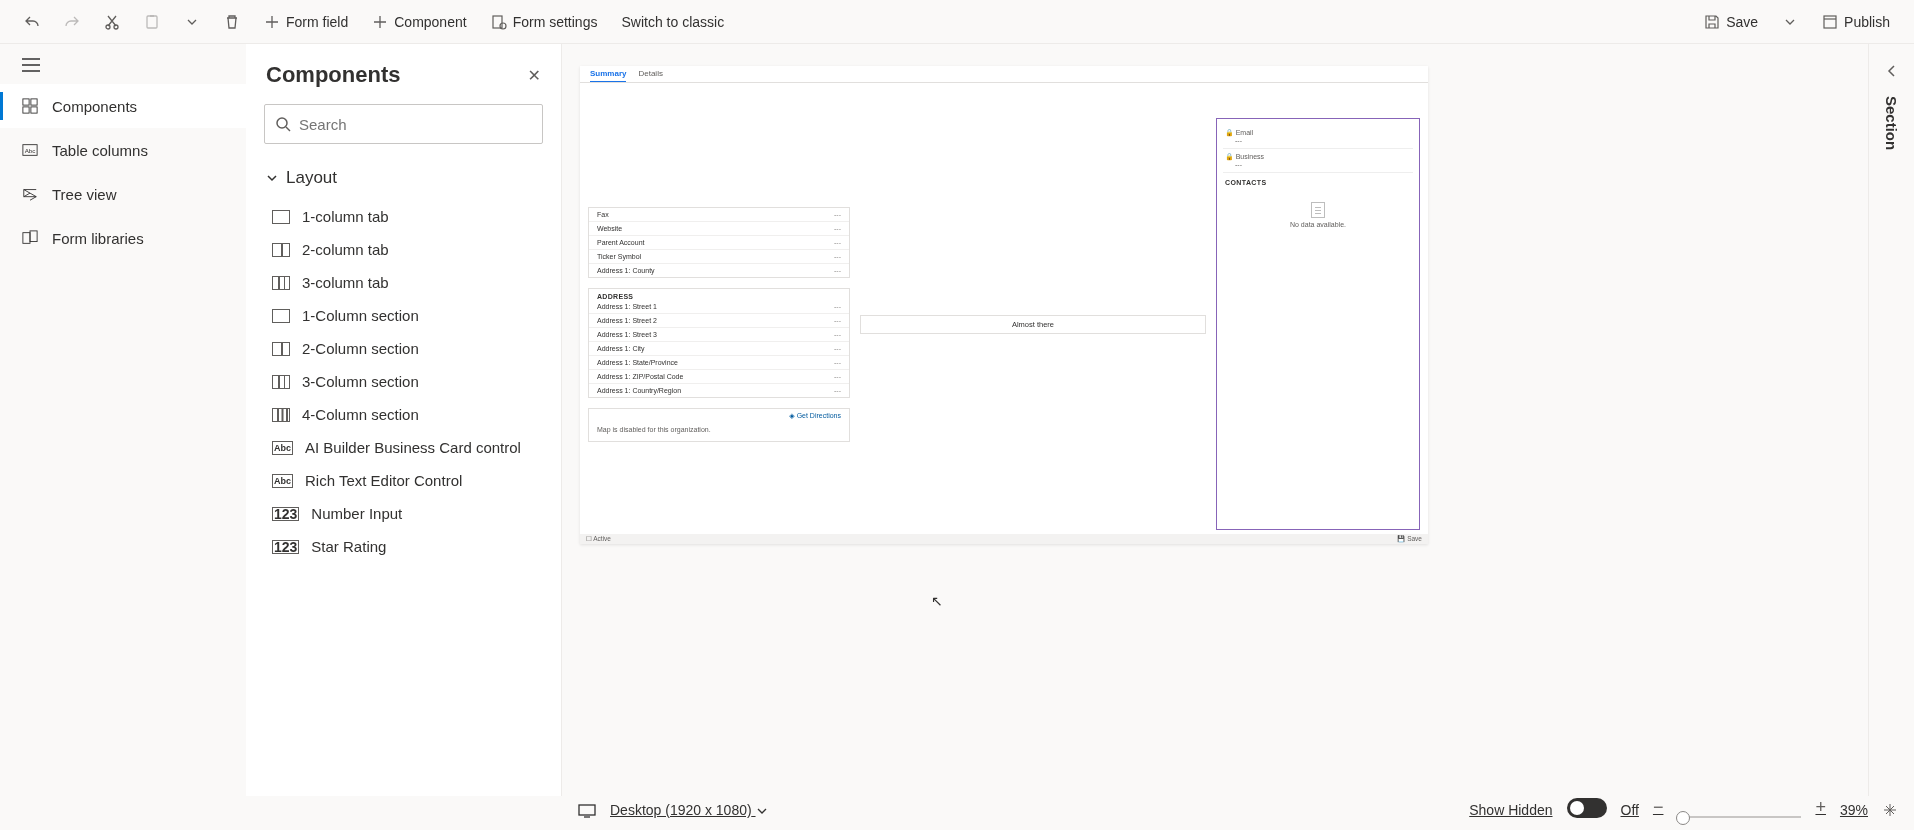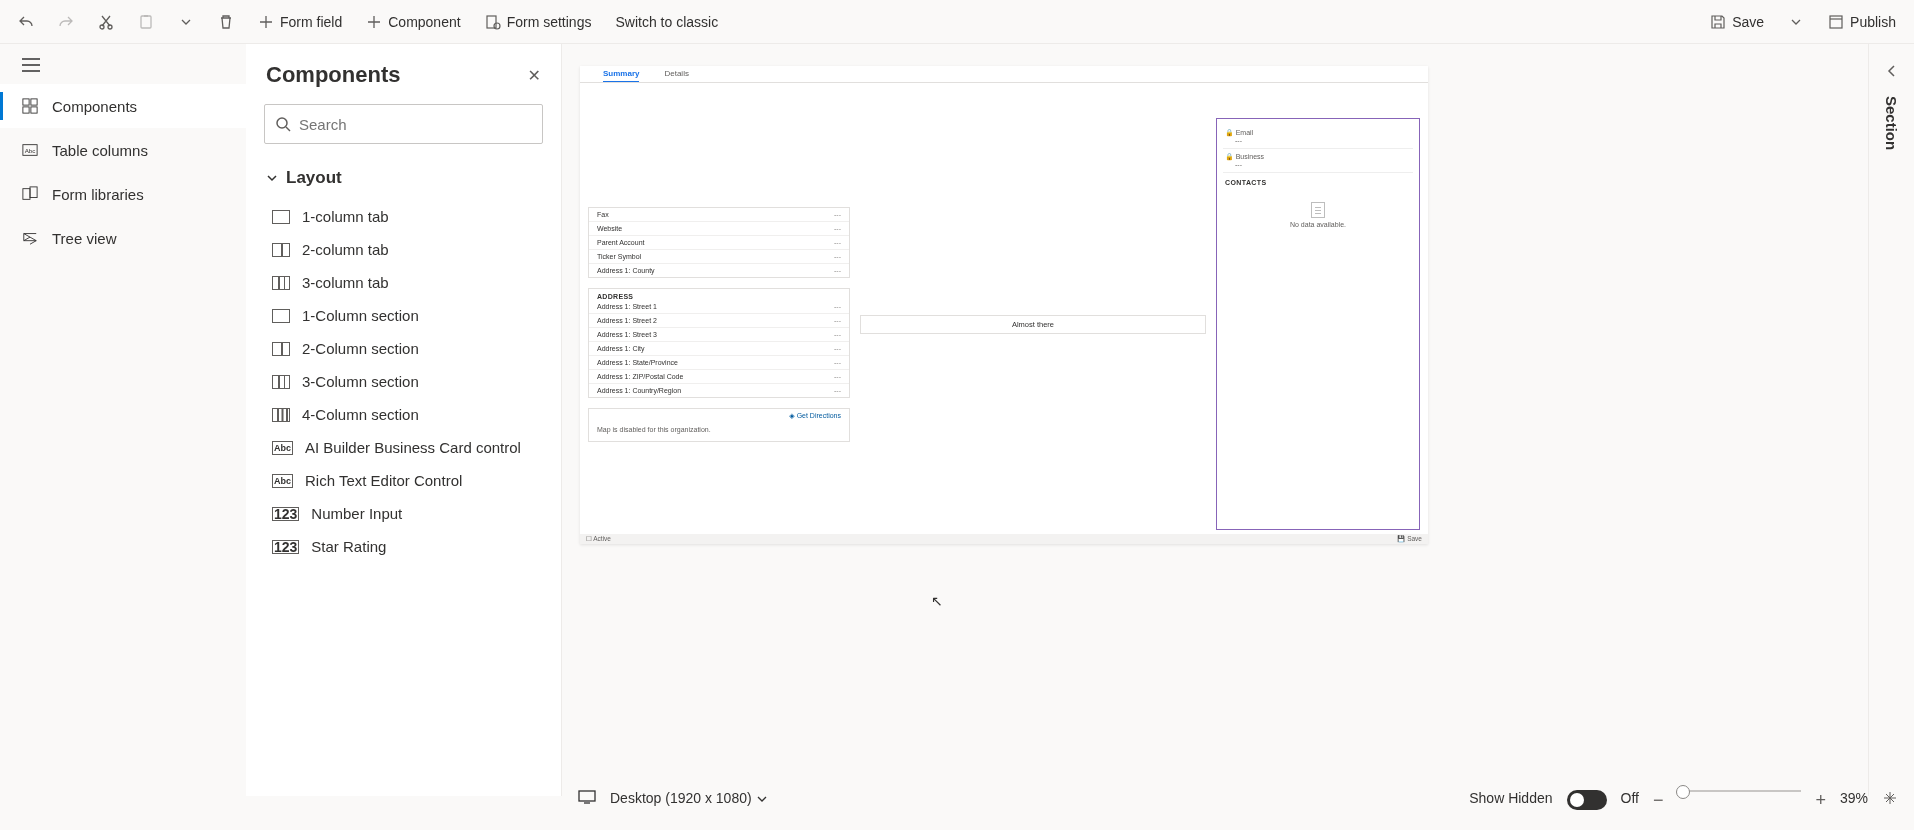--- a/index.html
+++ b/index.html
@@ -1,56 +1,56 @@
 <!DOCTYPE html>
 <html><head>
 <meta charset="utf-8">
 <style>
 * { margin:0; padding:0; box-sizing:border-box; font-family:"Segoe UI",Arial,sans-serif; }
 html,body { width:1914px; height:830px; overflow:hidden; background:#faf9f8; color:#323130; }
-.toolbar { height:44px; display:flex; align-items:center; padding:0 8px; gap:4px; border-bottom:1px solid #edebe9; }
+.toolbar { height:44px; display:flex; align-items:center; padding:0 14px; gap:4px; border-bottom:1px solid #edebe9; }
 .tb-btn { display:flex; align-items:center; gap:6px; padding:6px 10px; font-size:14px; color:#323130; cursor:pointer; border-radius:2px; }
 .tb-icon { width:16px; height:16px; display:inline-flex; align-items:center; justify-content:center; }
 .tb-sep { flex:1; }
 .leftnav { position:absolute; left:0; top:44px; width:246px; bottom:0; padding-top:14px; }
 .hamburger { padding:0 22px 12px; }
 .nav-item { display:flex; align-items:center; gap:14px; height:44px; padding:0 22px; font-size:15px; cursor:pointer; position:relative; }
 .nav-item.active { background:#fff; }
 .nav-item.active::before { content:""; position:absolute; left:0; top:8px; bottom:8px; width:3px; background:#0078d4; }
 .panel { position:absolute; left:246px; top:44px; width:316px; bottom:34px; background:#fff; border-right:1px solid #edebe9; display:flex; flex-direction:column; }
 .panel-head { display:flex; align-items:center; justify-content:space-between; padding:18px 20px 10px; }
 .panel-title { font-size:22px; font-weight:600; }
 .closex { font-size:16px; cursor:pointer; color:#605e5c; }
 .search { margin:6px 18px 12px; height:40px; border:1px solid #c8c6c4; border-radius:2px; display:flex; align-items:center; gap:8px; padding:0 10px; }
 .search input { border:none; outline:none; flex:1; font-size:15px; background:transparent; }
 .scroll { flex:1; overflow-y:auto; padding:0 8px 16px 14px; position:relative; }
 .scroll::-webkit-scrollbar { width:14px; }
 .scroll::-webkit-scrollbar-thumb { background:#c8c6c4; border-radius:7px; }
 .scroll::-webkit-scrollbar-track { background:#f3f2f1; }
-.group-head { display:flex; align-items:center; gap:8px; padding:12px 6px; font-size:17px; font-weight:700; cursor:pointer; }
+.group-head { display:flex; align-items:center; gap:8px; padding:12px 6px; font-size:17px; font-weight:400; cursor:pointer; }
 .comp-item { display:flex; align-items:center; gap:12px; padding:8px 8px 8px 12px; font-size:15px; cursor:pointer; border-radius:2px; }
 .comp-ico { width:18px; height:14px; display:inline-block; border:1.5px solid #605e5c; position:relative; }
 .ci-1col {}
 .ci-2col::after{content:"";position:absolute;left:50%;top:0;bottom:0;width:1.5px;background:#605e5c;}
 .ci-3col::before{content:"";position:absolute;left:33%;top:0;bottom:0;width:1.5px;background:#605e5c;}
 .ci-3col::after{content:"";position:absolute;left:66%;top:0;bottom:0;width:1.5px;background:#605e5c;}
 .ci-4col::before{content:"";position:absolute;left:25%;top:0;bottom:0;width:1.5px;background:#605e5c;box-shadow:4.5px 0 0 #605e5c,9px 0 0 #605e5c;}
 .ci-abc { font-size:9px; line-height:12px; text-align:center; font-weight:600; border:1.5px solid #605e5c; padding:0 1px;}
 .ci-123 { font-size:14px; line-height:12px; text-align:center; font-weight:600; border:1.5px solid #605e5c; padding:0 1px;}
 .canvas-area { position:absolute; left:562px; right:46px; top:44px; bottom:34px; overflow:hidden; }
 .canvas-inner { position:absolute; left:18px; top:22px; width:848px; height:478px; transform-origin:top left; background:#fff; box-shadow:0 1px 3px rgba(0,0,0,.1); }
 
 .fh { padding:6px 10px 2px; }
 .fh-title { font-size:9px; font-weight:600; }
 .fh-sub { font-size:7px; color:#605e5c; }
 .fh-right { position:absolute; right:52px; top:4px; display:flex; gap:14px; font-size:6px; color:#605e5c; }
 .fh-right span{ text-align:center;}
 .fh-name{ position:absolute; right:8px; top:6px; width:34px; height:10px; background:linear-gradient(90deg,#6fb1ff,#4a90e2); border-radius:2px; filter:blur(1px);}
 .tabs { display:flex; gap:12px; padding:0 10px; font-size:8px; border-bottom:1px solid #e1dfdd;}
-.tabs .t { padding:3px 0; cursor:pointer; color:#605e5c;margin-left:13px;}
+.tabs .t { padding:3px 0; cursor:pointer; color:#605e5c;}
 .tabs .t.active { color:#1a73e8; border-bottom:1.5px solid #1a73e8; font-weight:600;}
 .body-grid { position:absolute; top:52px; left:8px; right:8px; bottom:14px; display:flex; gap:10px; }
 .col { display:flex; flex-direction:column; gap:10px;justify-content:center; }
 .colA{ width:262px;} .colB{ flex:1;} .colC{ width:204px;}
 .card { border:1px solid #e1dfdd; background:#fff; }
 .row { display:flex; justify-content:space-between; padding:3px 8px; font-size:7px; border-bottom:1px solid #f0efee;}
 .row:last-child{border-bottom:none;}
 .row .lab{ color:#323130;} .row .val{ color:#8a8886;}
 .sec-title { font-size:7px; font-weight:600; padding:4px 8px 0; letter-spacing:.3px;}
 .almost { background:#fff; padding:4px; text-align:center; font-size:7.5px; color:#323130; border:1px solid #e1dfdd;}
@@ -58,21 +58,21 @@
 .sc-row{ font-size:7px; padding:4px 2px; border-bottom:1px solid #eee; color:#605e5c;}
 .contacts-h{ font-size:7px; font-weight:600; letter-spacing:.4px; padding:6px 2px 2px;}
 .nodata{ text-align:center; font-size:7px; color:#605e5c; padding:14px 0;}
 .nodata-ico{ display:block; margin:0 auto 3px; width:14px; height:16px; border:1px solid #bdbdbd; position:relative;}
 .nodata-ico::after{content:"";position:absolute;left:3px;right:3px;top:4px;height:1px;background:#bdbdbd;box-shadow:0 3px 0 #bdbdbd,0 6px 0 #bdbdbd;}
 .getdir{ text-align:right; font-size:7px; color:#005a9e; padding:3px 8px;}
 .mapdis{ font-size:7px; color:#605e5c; padding:3px 8px 8px;}
 .footbar{ position:absolute; left:0; right:0; bottom:0; height:10px; background:#f3f2f1; display:flex; justify-content:space-between; align-items:center; padding:0 6px; font-size:6.5px; color:#605e5c;}
 .rightrail { position:absolute; right:0; top:44px; width:46px; bottom:34px; border-left:1px solid #edebe9; display:flex; flex-direction:column; align-items:center; padding-top:20px; gap:18px;}
 .rr-text { writing-mode:vertical-rl; font-size:15px; font-weight:600; }
-.status { position:absolute; left:562px; right:0; bottom:6px; height:34px; display:flex; align-items:flex-start; padding:0 16px; gap:14px; font-size:14px; color:#323130;}
+.status { position:absolute; left:562px; right:0; bottom:12px; height:34px; display:flex; align-items:flex-end; padding:0 16px; gap:14px; font-size:14px; color:#323130;text-decoration:underline;}
 .status .sp{flex:1;}
 .toggle { width:40px; height:20px; border-radius:10px; background:#323130; position:relative;}
 .toggle::after{content:"";position:absolute;left:3px;top:3px;width:14px;height:14px;border-radius:50%;background:#fff;}
 .slider { width:124px; height:2px; background:#c8c6c4; position:relative;}
 .slider::after{content:"";position:absolute;left:-1px;top:-5px;width:12px;height:12px;border-radius:50%;background:#fff;border:1px solid #8a8886;}
 .sm{ font-size:18px; color:#605e5c; cursor:pointer;}
 .cursor{ position:absolute; left:931px; top:593px; font-size:14px; pointer-events:none;}
 svg{display:block;}
 </style>
 </head>
@@ -201,33 +201,33 @@
         <svg width="18" height="14" viewBox="0 0 18 14">
           <rect x="1" y="1" width="16" height="12" fill="none" stroke="#323130"></rect>
           <text x="9" y="10" font-size="7" text-anchor="middle" fill="#323130">Abc</text>
         </svg>
       </span>
       <span>Table columns</span>
     </div>
   <div class="nav-item">
       <span class="tb-icon">
         <svg width="18" height="18" viewBox="0 0 18 18">
+          <path d="M2 4l7 4-7 4zM2 4l14 0M2 12l14 0M9 8l7 4-7 4" fill="none" stroke="#323130" stroke-width="1"></path>
+        </svg>
+      </span>
+      <span>Tree view</span>
+    </div>
+  <div class="nav-item">
+      <span class="tb-icon">
+        <svg width="18" height="18" viewBox="0 0 18 18">
           <rect x="1" y="3" width="8" height="12" fill="none" stroke="#323130"></rect>
           <rect x="9" y="1" width="8" height="12" fill="none" stroke="#323130"></rect>
         </svg>
       </span>
       <span>Form libraries</span>
-    </div>
-  <div class="nav-item">
-      <span class="tb-icon">
-        <svg width="18" height="18" viewBox="0 0 18 18">
-          <path d="M2 4l7 4-7 4zM2 4l14 0M2 12l14 0M9 8l7 4-7 4" fill="none" stroke="#323130" stroke-width="1"></path>
-        </svg>
-      </span>
-      <span>Tree view</span>
     </div>
 </div>
 
 <div class="panel">
   <div class="panel-head">
     <div class="panel-title">Components</div>
     <div class="closex">✕</div>
   </div>
   <div class="search">
     <span>

